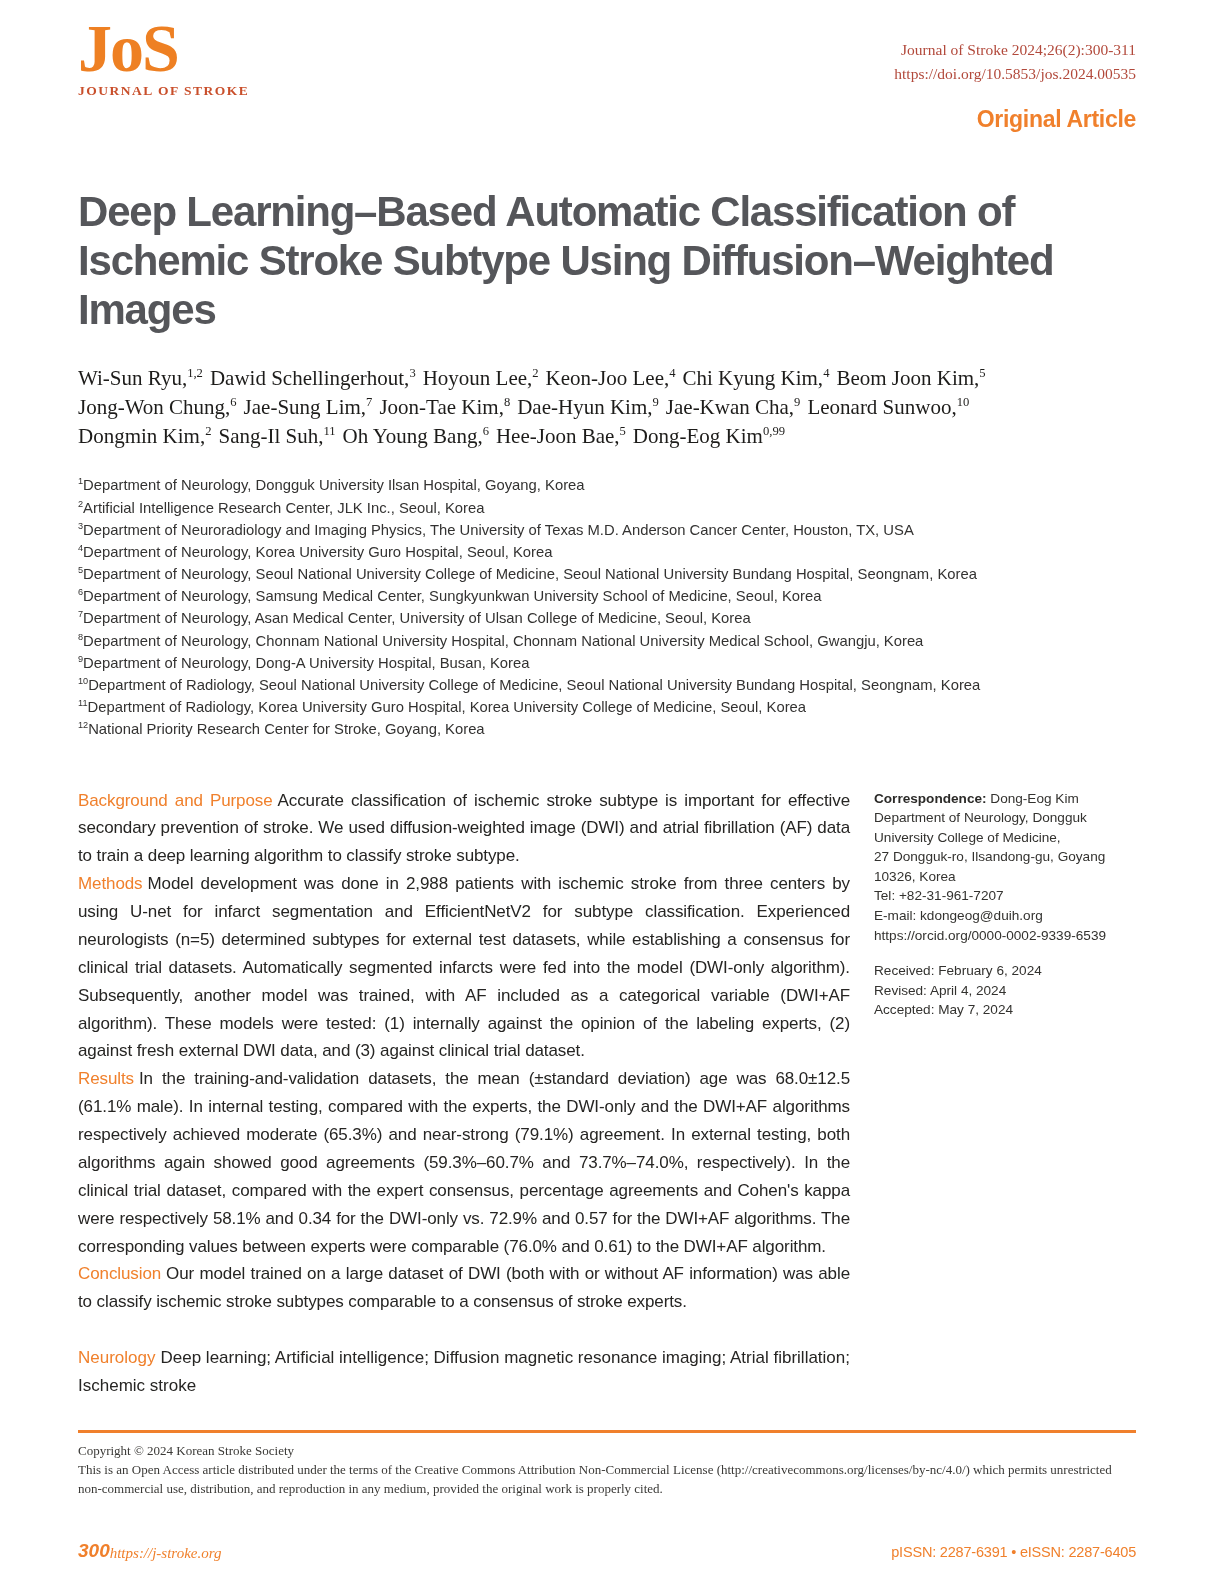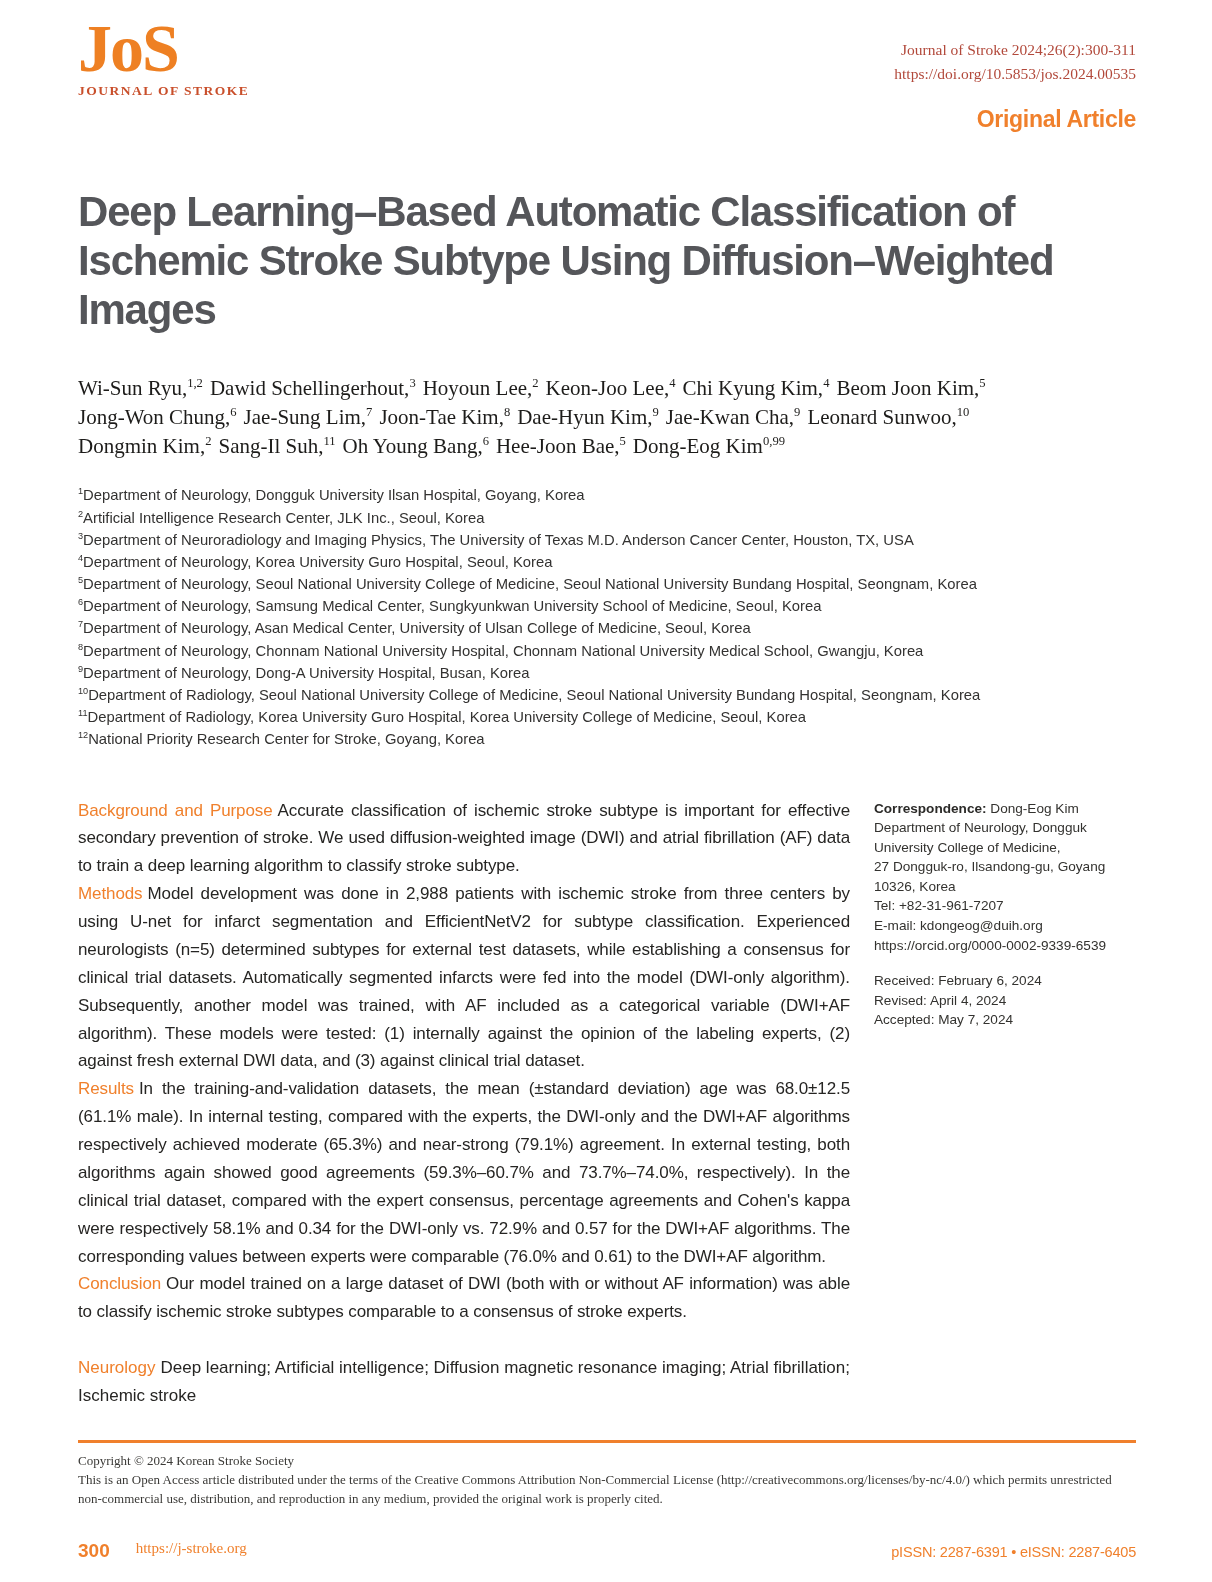--- a/index.html
+++ b/index.html
@@ -39,21 +39,21 @@
     margin-top:20px;font-size:23px;font-weight:bold;color:var(--accent);
     letter-spacing:-0.3px;
   }
   
   .title{
     margin-top:54px;color:var(--title);font-weight:bold;
     font-size:42px;line-height:1.17;letter-spacing:-1.2px;
   }
   
   .authors{
-    margin-top:40px;font-family:"Liberation Serif",serif;
+    margin-top:30px;font-family:"Liberation Serif",serif;
     font-size:21px;line-height:1.38;color:#1d1c1a;
   }
   .author{margin-right:7px;white-space:nowrap;}
   .authors sup{font-size:60%;line-height:0;}
   
   .affils{margin-top:23px;font-size:14.8px;line-height:1.5;color:#333231;}
   .affil sup{font-size:62%;line-height:0;}
   
   .abstract-row{margin-top:46px;display:flex;gap:24px;}
   .abstract-col{flex:0 0 772px;}
@@ -71,21 +71,21 @@
   .divider{margin-top:30px;border:none;border-top:3px solid var(--accent);}
   .copyright{
     margin-top:9px;font-family:"Liberation Serif",serif;
     font-size:13px;line-height:1.45;color:#3a3936;
   }
   
   .footer{
     margin-top:auto;display:flex;justify-content:space-between;align-items:baseline;
     padding-bottom:6px;
   }
-  .footer-left{display:flex;align-items:flex-start;gap:26px;}
+  .footer-left{display:flex;align-items:flex-end;font-style:italic;}
   .page-number{font-size:19px;font-weight:bold;color:var(--accent);}
   .journal-url{font-family:"Liberation Serif",serif;font-size:15px;color:var(--accent);}
   .footer-issn{font-size:14.5px;color:var(--accent);letter-spacing:-0.2px;}
 </style>
 </head>
 <body>
 
 <div class="page">
 
   <div class="header">

